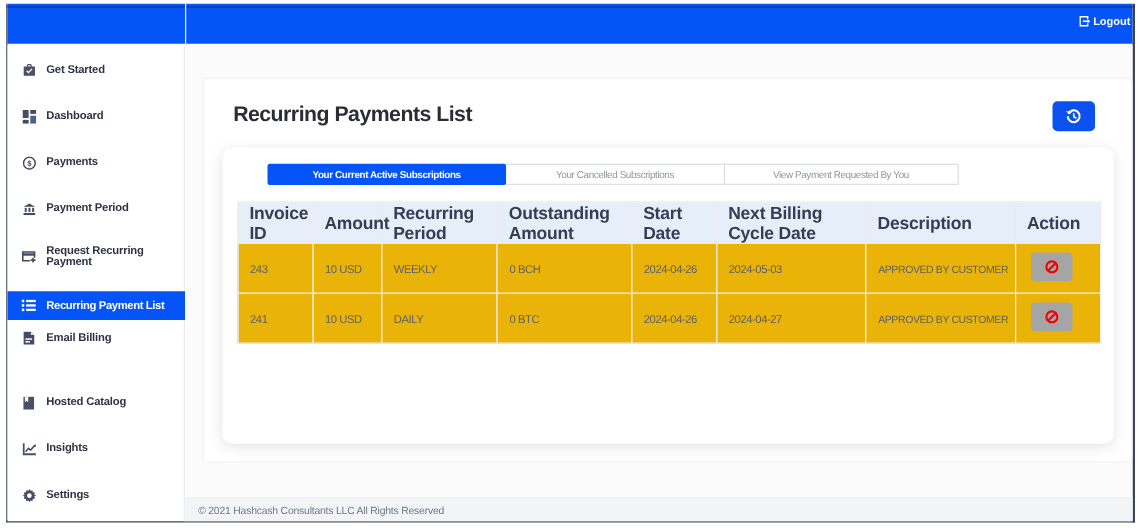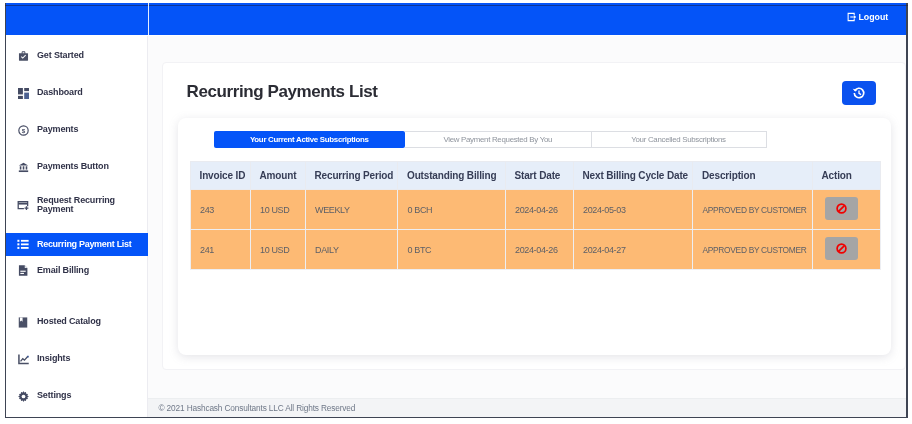--- a/index.html
+++ b/index.html
@@ -4,40 +4,40 @@
 <style>
   * { margin:0; padding:0; box-sizing:border-box; }
   html,body { width:912px; height:424px; background:#fff; font-family:"Liberation Sans", sans-serif; overflow:hidden; }
   .frame { position:absolute; left:6px; top:2.8px; width:900.4px; height:415.2px; background:#fff; }
   .bl { position:absolute; left:4.8px; top:2.8px; width:1.3px; height:415.4px; background:#3e4453; }
   .br { position:absolute; left:906.3px; top:2.8px; width:1.6px; height:415.4px; background:#3e4453; }
   .bb { position:absolute; left:4.8px; top:416.4px; width:903.1px; height:1.9px; background:#3e4453; }
   .bt { position:absolute; left:4.8px; top:4.7px; width:903.1px; height:1.2px; background:rgba(22,28,72,0.55); z-index:30; }
   .topbar { position:absolute; left:6px; top:2.8px; width:900.3px; height:32.7px; background:#0454f8; }
   .topsep { position:absolute; left:141.6px; top:0; width:1.3px; height:32.7px; background:rgba(255,255,255,0.9); z-index:40; }
-  .logout { position:absolute; right:18px; top:-1.5px; height:31px; display:flex; align-items:center; color:#fff; font-weight:bold; font-size:8.8px; }
+  .logout { position:absolute; right:2px; top:-1.5px; height:31px; display:flex; align-items:center; color:#fff; font-weight:bold; font-size:8.8px; }
   .logout svg { margin-right:2px; }
   .sidebar { position:absolute; left:6px; top:35.5px; width:142px; height:381.5px; background:#fff; border-right:1px solid #ececf1; }
   .sitem { position:absolute; left:6px; width:142px; height:23px; display:flex; align-items:center; color:#303248; font-size:9px; font-weight:bold; letter-spacing:-0.15px; }
   .sitem .ic { position:absolute; left:5px; width:24px; display:flex; justify-content:center; }
   .sitem .lb { position:absolute; left:31px; line-height:9.5px; }
   .sitem.active { background:#0454f8; color:#fff; }
   .sitem.active .lb { letter-spacing:-0.3px; }
   .main { position:absolute; left:148px; top:35.5px; width:758.3px; height:381.5px; background:#fbfbfc; }
   .panel { position:absolute; left:162px; top:62px; width:743.5px; height:308px; background:#fff; border:1px solid #f2f2f5; border-radius:4px; }
   .h1 { position:absolute; left:186.5px; top:81.5px; font-size:17px; font-weight:bold; color:#2b2c34; letter-spacing:-0.4px; }
   .histbtn { position:absolute; left:842px; top:81px; width:34px; height:23.5px; background:#0a51ef; border-radius:4px; display:flex; align-items:center; justify-content:center; }
   .card { position:absolute; left:178px; top:117.5px; width:713px; height:237px; background:#fff; border-radius:8px; box-shadow:0 2px 10px rgba(130,130,150,0.22); }
   .tabs { position:absolute; left:189.5px; top:130.5px; width:733px; height:17.5px; display:flex;margin-left:24px; }
   .tab { height:17.5px; border:1px solid #dcdee3; background:#fff; color:#8f949d; font-size:7.9px; letter-spacing:-0.3px; display:flex; align-items:center; justify-content:center; border-left:none; }
   .tab:first-child { border-left:1px solid #dcdee3; }
   .tab.active { background:#0454f8; color:#fff; font-weight:bold; border:none; border-radius:2px; }
   table.grid { position:absolute; left:189.5px; top:161px; width:690px; border-collapse:collapse; table-layout:fixed; }
-  table.grid th { background:#e6eef9; color:#363d56; font-size:10px; font-weight:bold; text-align:left; padding:0 0 0 9px; height:28px; border:1px solid #e9ebf0; letter-spacing:-0.15px; }
-  table.grid td { color:#5d6067; font-size:9px; white-space:nowrap; letter-spacing:-0.35px; text-align:left; padding:0 0 0 9.5px; height:40px; border:1px solid #edeef2; background:#fdba74; }
+  table.grid th { background:#e6eef9; color:#363d56; font-size:14px; font-weight:bold; text-align:left; padding:0 0 0 9px; height:28px; border:1px solid #e9ebf0; letter-spacing:-0.15px; }
+  table.grid td { color:#5d6067; font-size:9px; white-space:nowrap; letter-spacing:-0.35px; text-align:left; padding:0 0 0 9.5px; height:40px; border:1px solid #edeef2; background:#eab308; }
   table.grid td.desc { font-size:8.4px; letter-spacing:-0.3px; }
   .banbtn { display:inline-block; width:33px; height:23px; background:#a5a5a5; border-radius:3px; margin-left:3px; position:relative; }
   .banbtn svg { position:absolute; left:11px; top:6px; }
   .footer { position:absolute; left:148px; top:398px; width:758.3px; height:19px; background:#f3f4f6; border-top:1px solid #eceef0; }
   .footer span { position:absolute; left:10.5px; top:4px; font-size:8.3px; color:#6f7888; letter-spacing:-0.15px; }
 </style>
 </head>
 <body>
 <div class="frame"></div>
 <div class="bl"></div>
@@ -89,21 +89,21 @@
 <div class="sitem" style="top:155.5px;">
   <span class="ic">
       <svg width="11" height="11" viewBox="0 0 16 16" fill="#454b63">
         <path d="M8 1.2L14.8 5H1.2z"></path>
         <rect x="2.6" y="6.2" width="2.3" height="4.8"></rect>
         <rect x="6.9" y="6.2" width="2.3" height="4.8"></rect>
         <rect x="11.2" y="6.2" width="2.3" height="4.8"></rect>
         <rect x="1.2" y="12.2" width="13.6" height="2.4"></rect>
       </svg>
     </span>
-  <span class="lb">Payments Button</span>
+  <span class="lb">Payment Period</span>
 </div>
 <div class="sitem" style="top:192px;height:26px;">
   <span class="ic">
       <svg width="12" height="12" viewBox="0 0 16 16">
         <path d="M14.2 9.5V3.4H1.6v9.4h7.6" fill="none" stroke="#454b63" stroke-width="1.7"></path>
         <rect x="1.6" y="4.8" width="12.6" height="2.6" fill="#454b63"></rect>
         <path d="M12.6 9.5v5.2M10 12.1h5.2" stroke="#454b63" stroke-width="1.7" fill="none"></path>
       </svg>
     </span>
   <span class="lb">Request Recurring<br>Payment</span>
@@ -166,40 +166,40 @@
 <div class="histbtn">
   <svg width="14" height="14" viewBox="0 0 16 16" fill="none">
     <path d="M3.2 5.5 A5.4 5.4 0 1 1 2.6 8" stroke="#fff" stroke-width="1.9"></path>
     <path d="M0.8 3.2 L3.6 6.4 L6.4 4.4 Z" fill="#fff"></path>
     <path d="M8 5.2 V8.4 L10.4 9.8" stroke="#fff" stroke-width="1.5"></path>
   </svg>
 </div>
 <div class="card"></div>
 <div class="tabs">
   <div class="tab active" style="width:191.5px;">Your Current Active Subscriptions</div>
+  <div class="tab" style="width:175px;">Your Cancelled Subscriptions</div>
   <div class="tab" style="width:186.5px;">View Payment Requested By You</div>
-  <div class="tab" style="width:175px;">Your Cancelled Subscriptions</div>
 </div>
 <table class="grid">
   <colgroup>
     <col style="width:60px">
       <col style="width:55px">
       <col style="width:92.5px">
       <col style="width:107.5px">
     <col style="width:68px">
       <col style="width:119.5px">
       <col style="width:119.5px">
       <col style="width:68px">
   </colgroup>
   <tbody>
       <tr>
     <th>Invoice ID</th>
         <th>Amount</th>
         <th>Recurring Period</th>
-        <th>Outstanding Billing</th>
+        <th>Outstanding Amount</th>
     <th>Start Date</th>
         <th>Next Billing Cycle Date</th>
         <th>Description</th>
         <th>Action</th>
   </tr>
   <tr>
     <td>243</td>
         <td>10 USD</td>
         <td>WEEKLY</td>
         <td>0 BCH</td>

